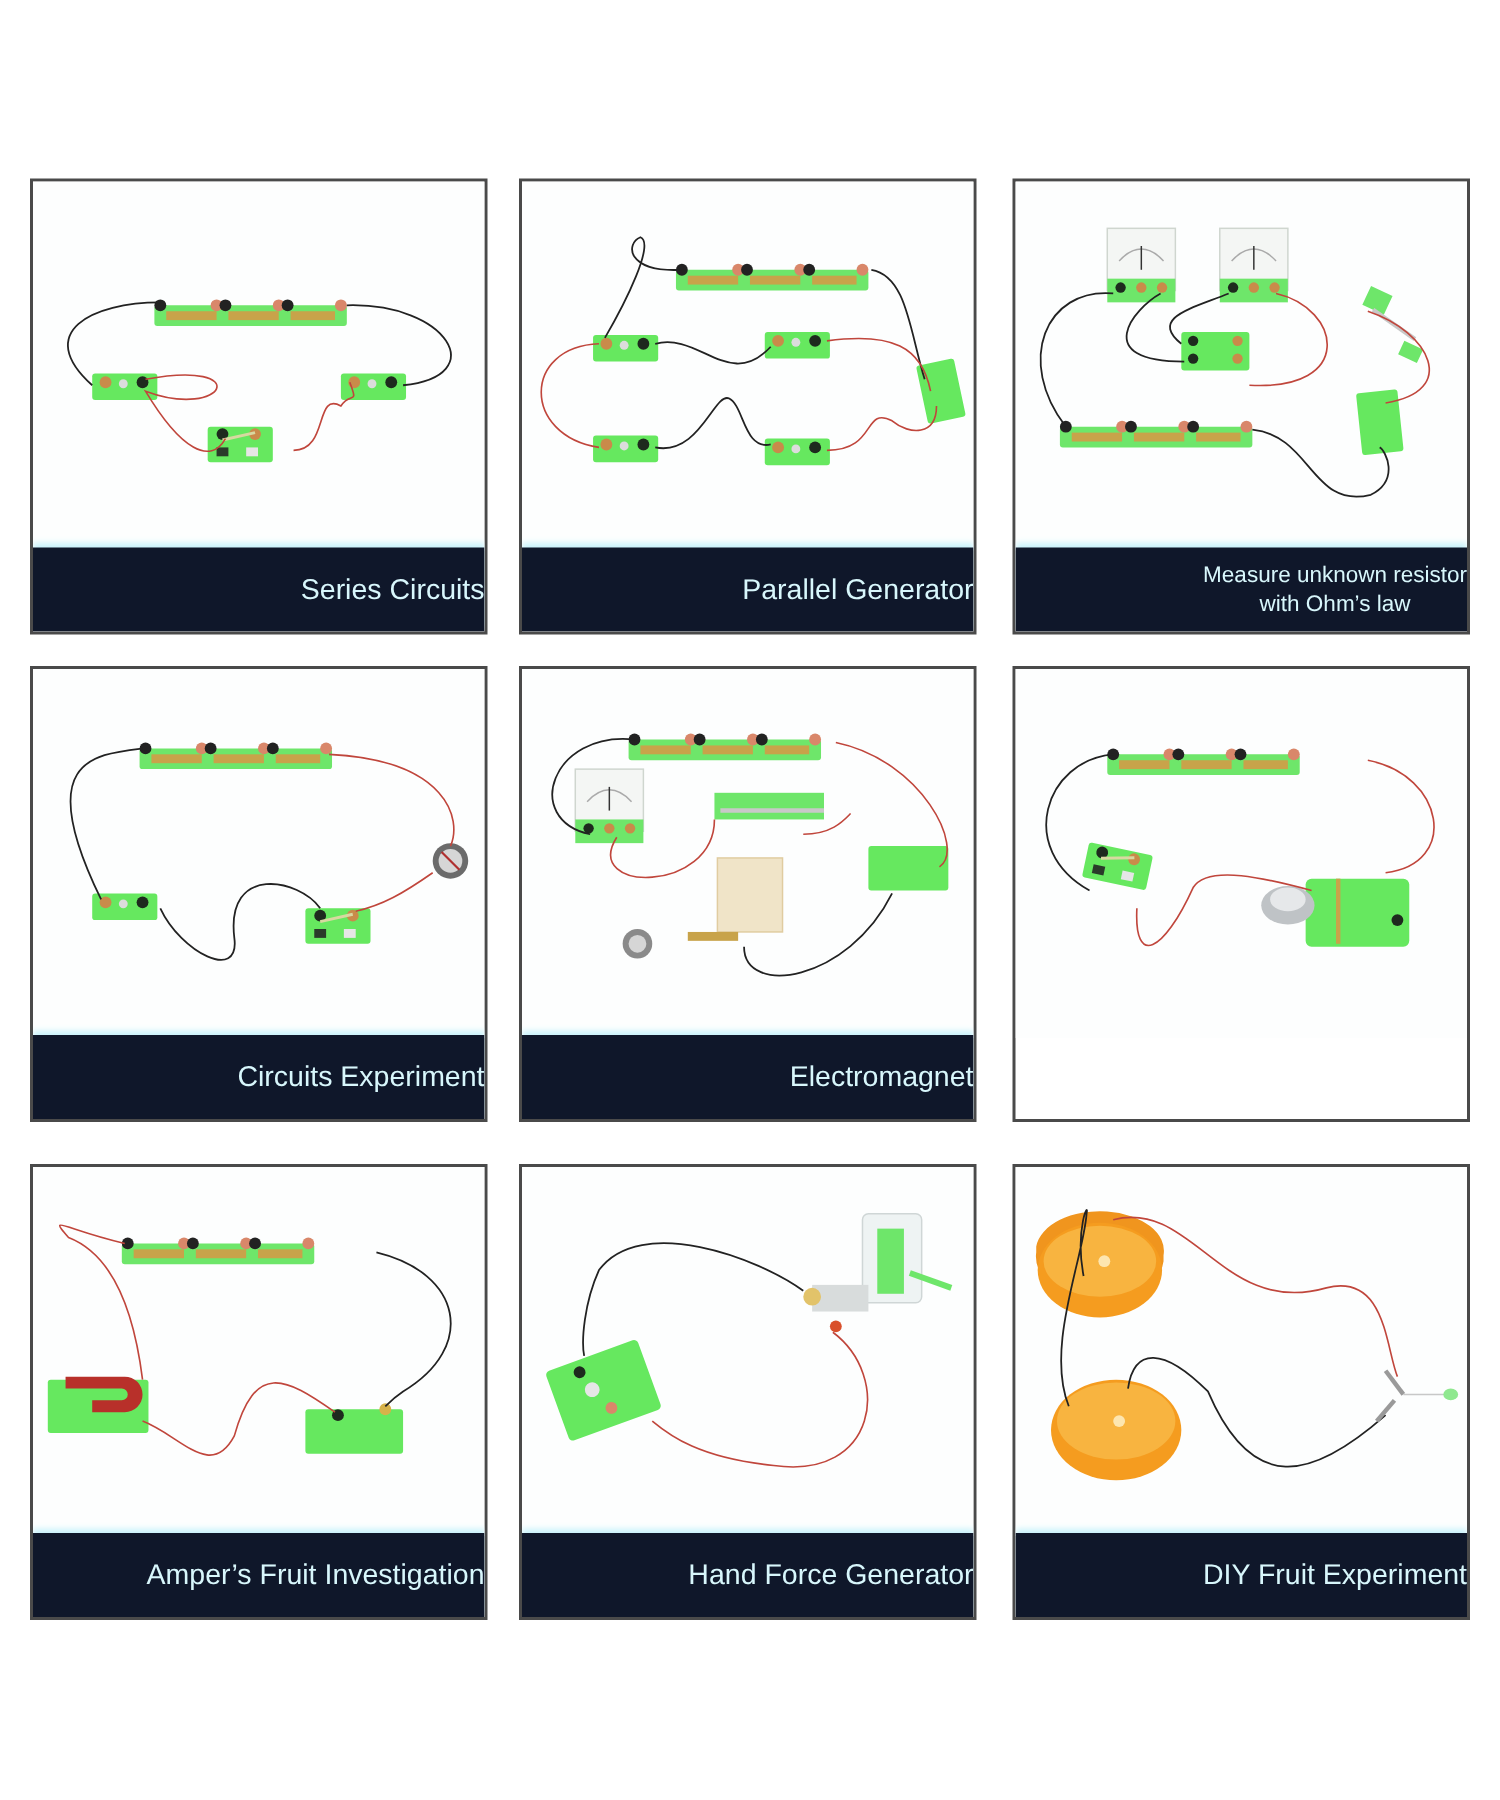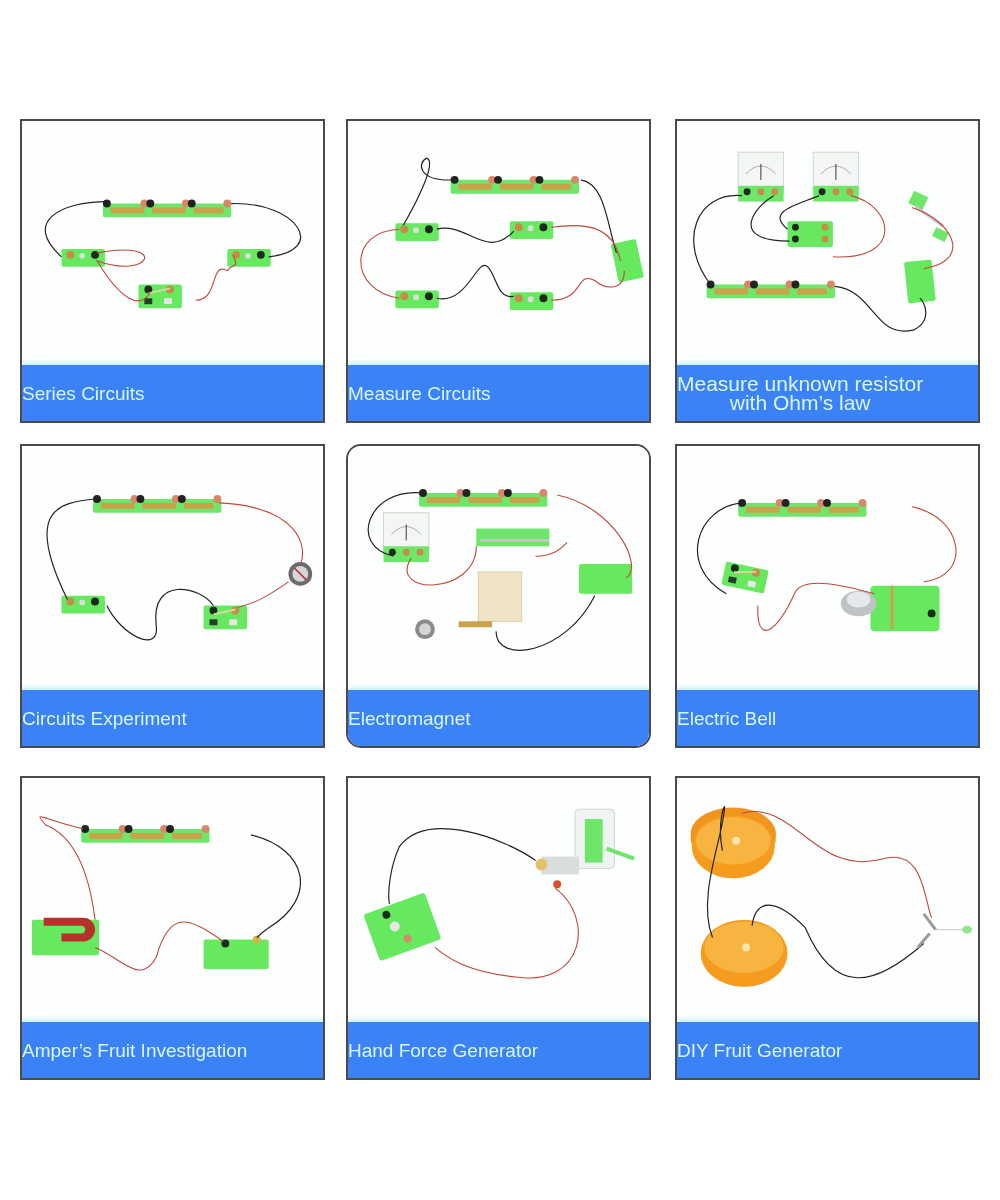--- a/index.html
+++ b/index.html
@@ -3,24 +3,24 @@
 <meta charset="utf-8">
 <style>
   html, body { margin:0; padding:0; background:#ffffff; }
   body { width:1000px; height:1200px; position:relative; overflow:hidden;
          font-family:"Liberation Sans", sans-serif; }
   .panel { position:absolute; width:305px; height:304px; box-sizing:border-box;
            border:2px solid #4a4a4a; background:#ffffff; overflow:hidden; }
   .photo { position:absolute; left:0; top:0; width:100%; height:246px; background:#fdfefe; }
   .photo svg { width:100%; height:100%; display:block; }
   .caption { position:absolute; left:0; bottom:0; width:100%; height:56px;
-             background:#3b82f6; display:flex; align-items:center; justify-content:flex-start;
+             background:#0f172a; display:flex; align-items:center; justify-content:flex-end;
              text-align:center; color:#d8f7fc; font-size:19px; line-height:21px;
              box-shadow: 0 -3px 4px #c9f3fb; margin-top: 16px; }
-  .caption.small { font-size:21px; line-height:19px; }
+  .caption.small { font-size:15px; line-height:19px; }
 </style>
 </head>
 <body>
 
 <svg width="0" height="0" style="position:absolute">
   <defs>
     <g id="battery">
       <rect x="0" y="0" width="130" height="14" rx="2" fill="#6ee66a"></rect>
       <rect x="8" y="4" width="34" height="6" fill="#c8a34a"></rect>
       <rect x="50" y="4" width="34" height="6" fill="#c8a34a"></rect>
@@ -88,21 +88,21 @@
       <path d="M108 58 C70 60 70 40 80 36 C90 40 70 80 56 104" fill="none" stroke="#222" stroke-width="1.2"></path>
       <path d="M236 58 C260 62 262 100 272 132" fill="none" stroke="#222" stroke-width="1.2"></path>
       <path d="M90 108 C120 100 140 140 168 110" fill="none" stroke="#222" stroke-width="1.2"></path>
       <path d="M90 178 C120 184 130 140 140 145 C150 150 150 180 168 176" fill="none" stroke="#222" stroke-width="1.2"></path>
       <path d="M52 108 C0 110 0 170 52 178" fill="none" stroke="#c0463c" stroke-width="1.1"></path>
       <path d="M206 106 C250 100 270 110 276 140" fill="none" stroke="#c0463c" stroke-width="1.1"></path>
       <path d="M206 180 C240 180 230 150 250 160 C262 170 280 170 280 150" fill="none" stroke="#c0463c" stroke-width="1.1"></path>
     </svg>
   </div>
   <div class="caption">
-    <span>Measure Circuits</span>
+    <span>Parallel Generator</span>
   </div>
 </div>
 
 <div class="panel" style="left:675px; top:119px;">
   <div class="photo">
     <svg viewBox="0 0 305 246">
       <use href="#meter" x="62" y="30"></use>
       <use href="#meter" x="138" y="30"></use>
       <rect x="112" y="100" width="46" height="26" rx="2" fill="#66e85f"></rect>
       <circle cx="120" cy="106" r="3.5" fill="#1e2a1e"></circle>
@@ -145,21 +145,21 @@
       <path d="M86 160 C100 190 140 210 136 180 C130 130 180 140 194 160" fill="none" stroke="#222" stroke-width="1.2"></path>
       <path d="M200 56 C280 60 290 100 282 118" fill="none" stroke="#c0463c" stroke-width="1.1"></path>
       <path d="M270 136 C250 150 236 158 218 162" fill="none" stroke="#c0463c" stroke-width="1.1"></path>
     </svg>
   </div>
   <div class="caption">
     <span>Circuits Experiment</span>
   </div>
 </div>
 
-<div class="panel" style="left:346px; top:444px;border-radius:15px;">
+<div class="panel" style="left:346px; top:444px;">
   <div class="photo">
     <svg viewBox="0 0 305 246">
       <use href="#battery" x="72" y="46"></use>
       <use href="#meter" x="36" y="66"></use>
       <rect x="130" y="82" width="74" height="18" fill="#6ee66a"></rect>
       <line x1="134" y1="94" x2="204" y2="94" stroke="#c8c8c8" stroke-width="3"></line>
       <rect x="234" y="118" width="54" height="30" rx="2" fill="#66e85f"></rect>
       <rect x="132" y="126" width="44" height="50" fill="#f0e4c8" stroke="#e0cca0"></rect>
       <circle cx="78" cy="184" r="10" fill="#8a8a8a"></circle>
       <circle cx="78" cy="184" r="6" fill="#d6d6d6"></circle>
@@ -186,23 +186,20 @@
       <rect x="196" y="140" width="70" height="46" rx="4" fill="#66e85f"></rect>
       <ellipse cx="184" cy="158" rx="18" ry="13" fill="#bfc3c6"></ellipse>
       <ellipse cx="184" cy="154" rx="12" ry="8" fill="#e6e8ea"></ellipse>
       <line x1="218" y1="140" x2="218" y2="184" stroke="#c8a34a" stroke-width="3"></line>
       <circle cx="258" cy="168" r="4" fill="#1e2a1e"></circle>
       <path d="M66 56 C20 60 0 120 50 148" fill="none" stroke="#222" stroke-width="1.2"></path>
       <path d="M238 60 C290 70 300 130 250 136" fill="none" stroke="#c0463c" stroke-width="1.1"></path>
       <path d="M82 160 C80 200 100 190 120 146 C130 130 170 140 200 148" fill="none" stroke="#c0463c" stroke-width="1.1"></path>
     </svg>
   </div>
-  <div class="caption">
-    <span>Electric Bell</span>
-  </div>
 </div>
 
 <div class="panel" style="left:20px; top:776px;">
   <div class="photo">
     <svg viewBox="0 0 305 246">
       <use href="#battery" x="60" y="50"></use>
       <rect x="10" y="142" width="68" height="36" rx="2" fill="#66e85f"></rect>
       <path d="M22 140 L62 140 A12 12 0 0 1 62 164 L40 164 L40 156 L60 156 A4 4 0 0 0 60 148 L22 148 Z" fill="#b8302a"></path>
       <rect x="184" y="162" width="66" height="30" rx="2" fill="#66e85f"></rect>
       <circle cx="206" cy="166" r="4" fill="#1e2a1e"></circle>
@@ -258,15 +255,15 @@
       <path d="M66 34 C120 20 140 100 210 80 C250 70 250 120 258 140" fill="none" stroke="#c0463c" stroke-width="1.1"></path>
       <path d="M46 72 C40 40 50 20 48 30 C46 60 20 120 36 160" fill="none" stroke="#222" stroke-width="1.2"></path>
       <path d="M76 148 C80 120 100 120 130 150 C160 220 200 210 250 166" fill="none" stroke="#222" stroke-width="1.2"></path>
       <line x1="250" y1="136" x2="262" y2="152" stroke="#9a9a9a" stroke-width="3"></line>
       <line x1="244" y1="170" x2="256" y2="156" stroke="#9a9a9a" stroke-width="3"></line>
       <line x1="262" y1="152" x2="290" y2="152" stroke="#c8c8c8" stroke-width="1"></line>
       <ellipse cx="294" cy="152" rx="5" ry="4" fill="#8fe88f"></ellipse>
     </svg>
   </div>
   <div class="caption">
-    <span>DIY Fruit Generator</span>
+    <span>DIY Fruit Experiment</span>
   </div>
 </div>
 
 </body></html>

